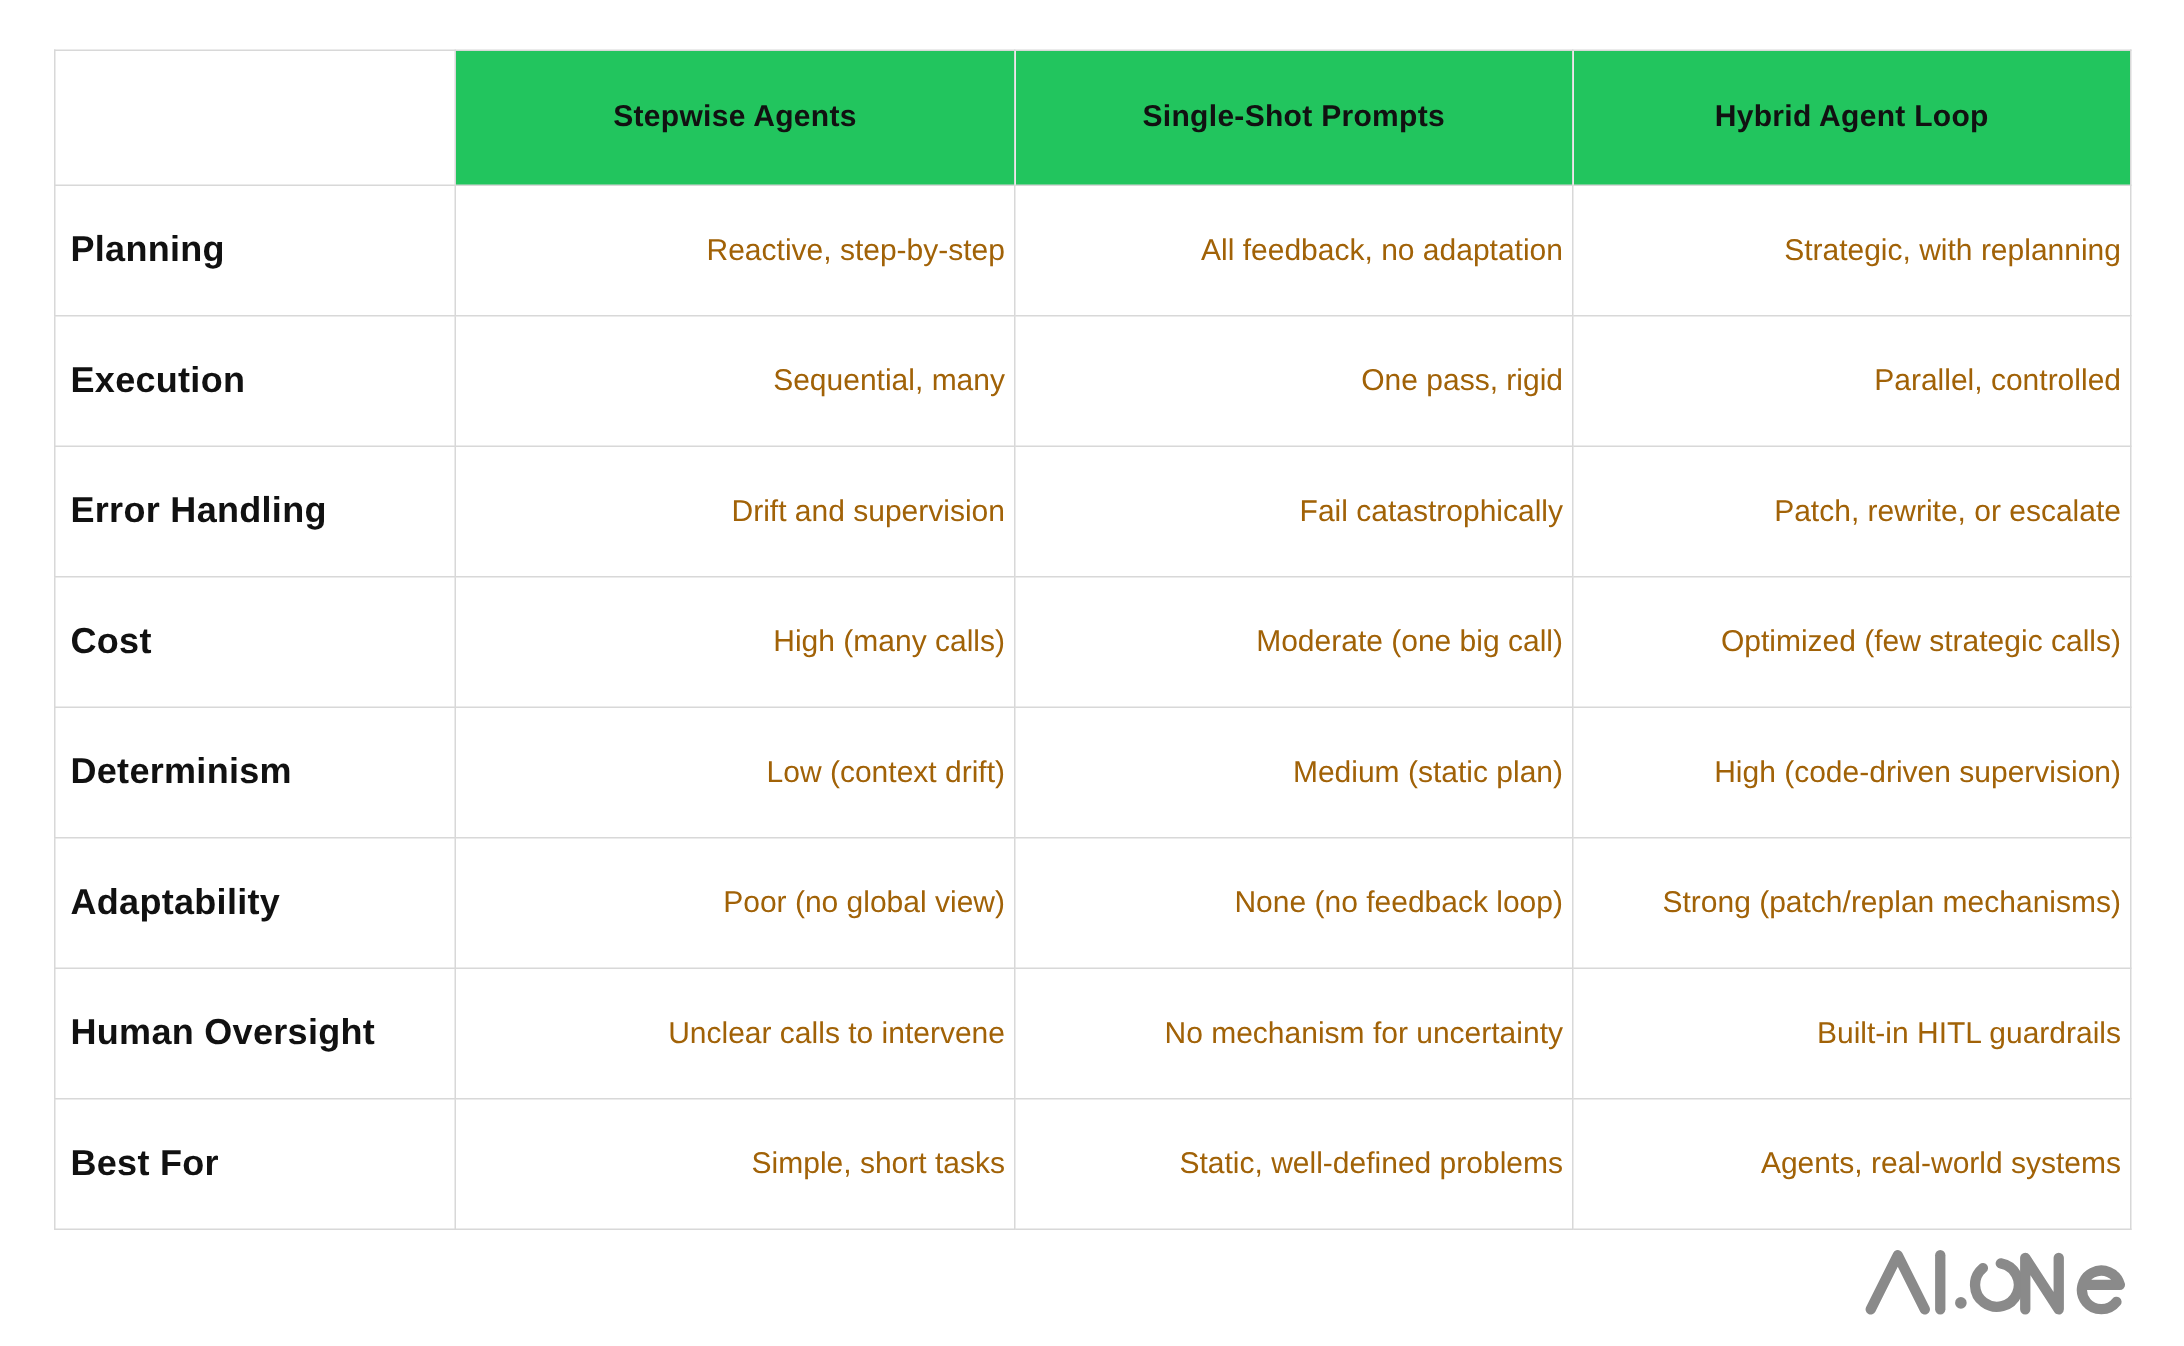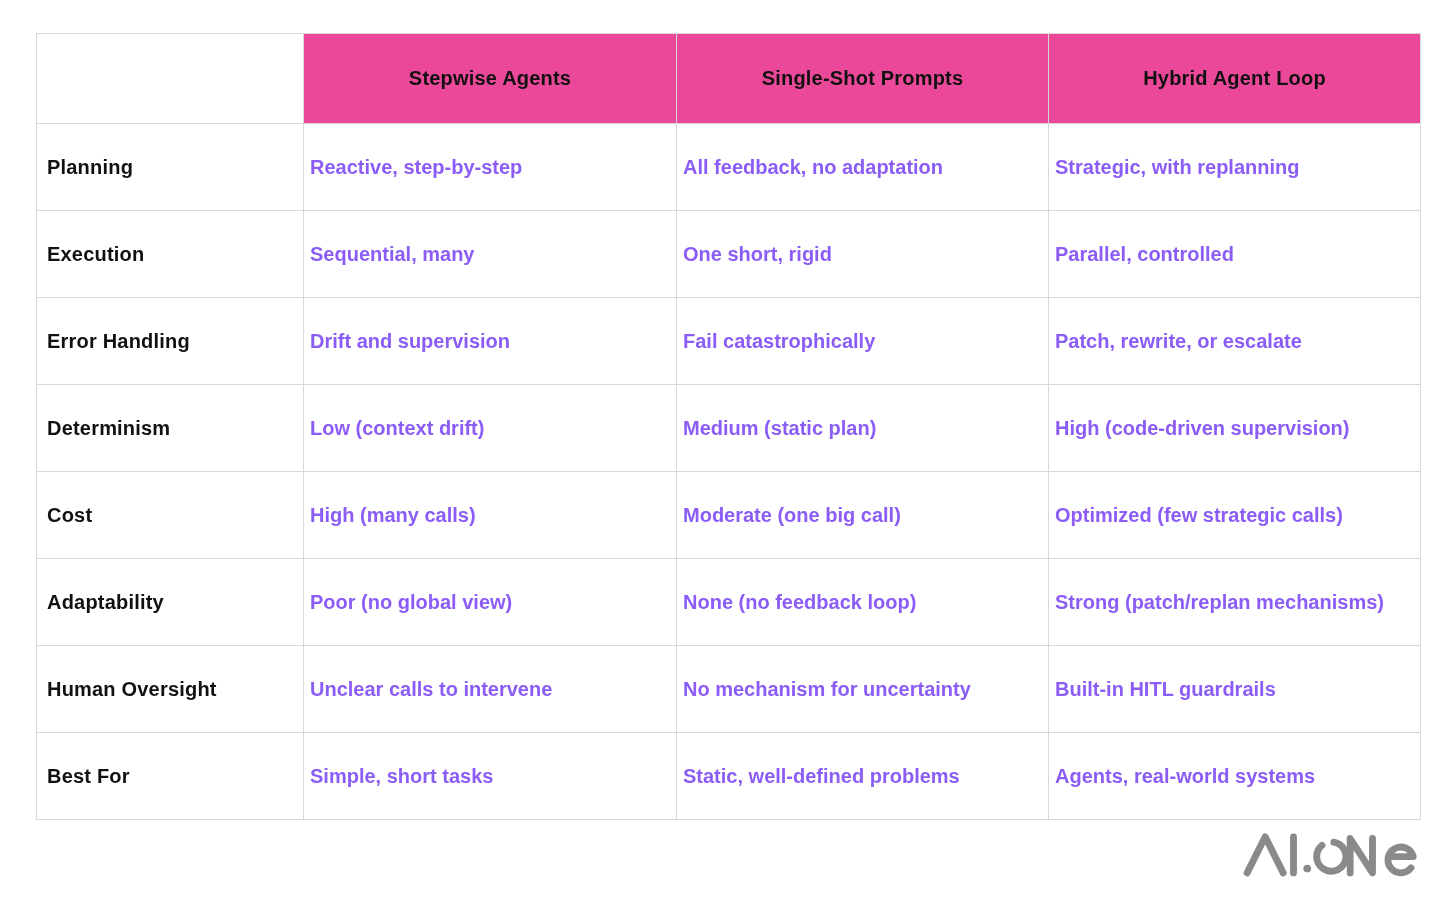--- a/index.html
+++ b/index.html
@@ -28,43 +28,43 @@
     border: 1px solid #d8d8d8;
     vertical-align: middle;
     overflow: hidden;
     white-space: nowrap;
   }
   td.corner {
     border: none;
     background: #ffffff;
   }
   th.col-header {
-    background: #ec4899;
+    background: #22c55e;
     height: 87px;
     font-size: 20px;
     font-weight: 700;
     color: #111111;
     text-align: center;
     letter-spacing: 0.2px;
   }
   td.row-label {
     height: 86px;
-    font-size: 20px;
+    font-size: 24px;
     font-weight: 700;
     color: #111111;
     text-align: left;
     padding: 0 8px 0 10px;
     letter-spacing: 0.2px;
   }
   td.cell {
     height: 86px;
     font-size: 20px;
-    font-weight: 700;
-    color: #8b5cf6;
-    text-align: left;
+    font-weight: 400;
+    color: #a16207;
+    text-align: right;
     padding: 0 6px;
   }
   .logo {
     position: absolute;
     right: 32px;
     top: 827px;
     width: 182px;
     height: 54px;
     color: #8a8a8a;
   }
@@ -91,40 +91,40 @@
     </tr>
     <tr>
       <td class="row-label">Planning</td>
       <td class="cell">Reactive, step-by-step</td>
       <td class="cell">All feedback, no adaptation</td>
       <td class="cell">Strategic, with replanning</td>
     </tr>
     <tr>
       <td class="row-label">Execution</td>
       <td class="cell">Sequential, many</td>
-      <td class="cell">One short, rigid</td>
+      <td class="cell">One pass, rigid</td>
       <td class="cell">Parallel, controlled</td>
     </tr>
     <tr>
       <td class="row-label">Error Handling</td>
       <td class="cell">Drift and supervision</td>
       <td class="cell">Fail catastrophically</td>
       <td class="cell">Patch, rewrite, or escalate</td>
     </tr>
     <tr>
+      <td class="row-label">Cost</td>
+      <td class="cell">High (many calls)</td>
+      <td class="cell">Moderate (one big call)</td>
+      <td class="cell">Optimized (few strategic calls)</td>
+    </tr>
+    <tr>
       <td class="row-label">Determinism</td>
       <td class="cell">Low (context drift)</td>
       <td class="cell">Medium (static plan)</td>
       <td class="cell">High (code-driven supervision)</td>
-    </tr>
-    <tr>
-      <td class="row-label">Cost</td>
-      <td class="cell">High (many calls)</td>
-      <td class="cell">Moderate (one big call)</td>
-      <td class="cell">Optimized (few strategic calls)</td>
     </tr>
     <tr>
       <td class="row-label">Adaptability</td>
       <td class="cell">Poor (no global view)</td>
       <td class="cell">None (no feedback loop)</td>
       <td class="cell">Strong (patch/replan mechanisms)</td>
     </tr>
     <tr>
       <td class="row-label">Human Oversight</td>
       <td class="cell">Unclear calls to intervene</td>

